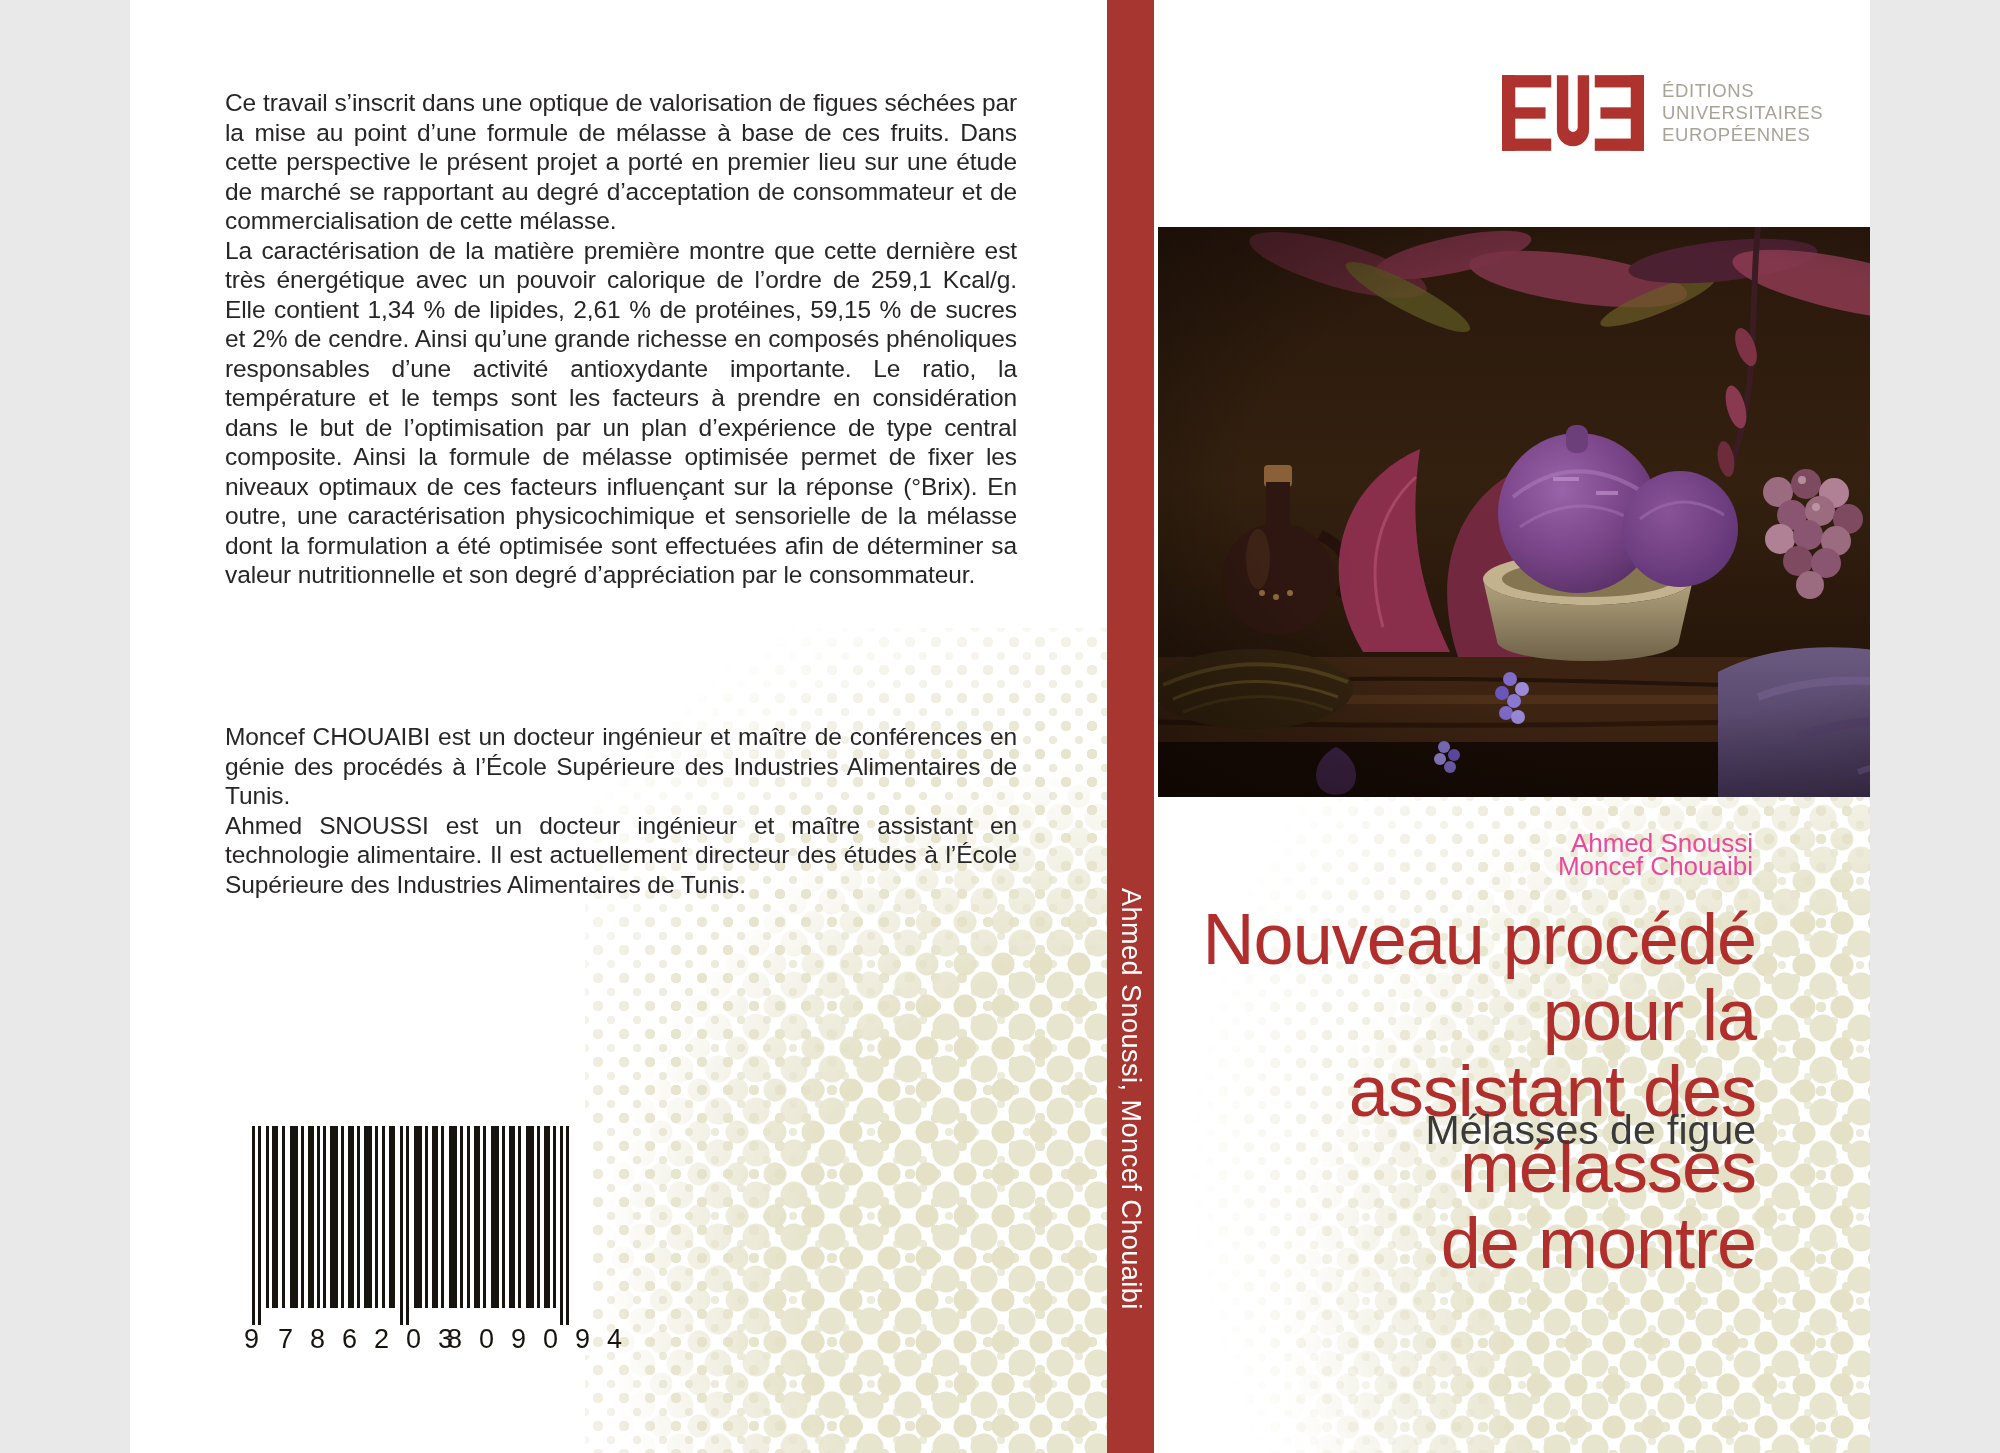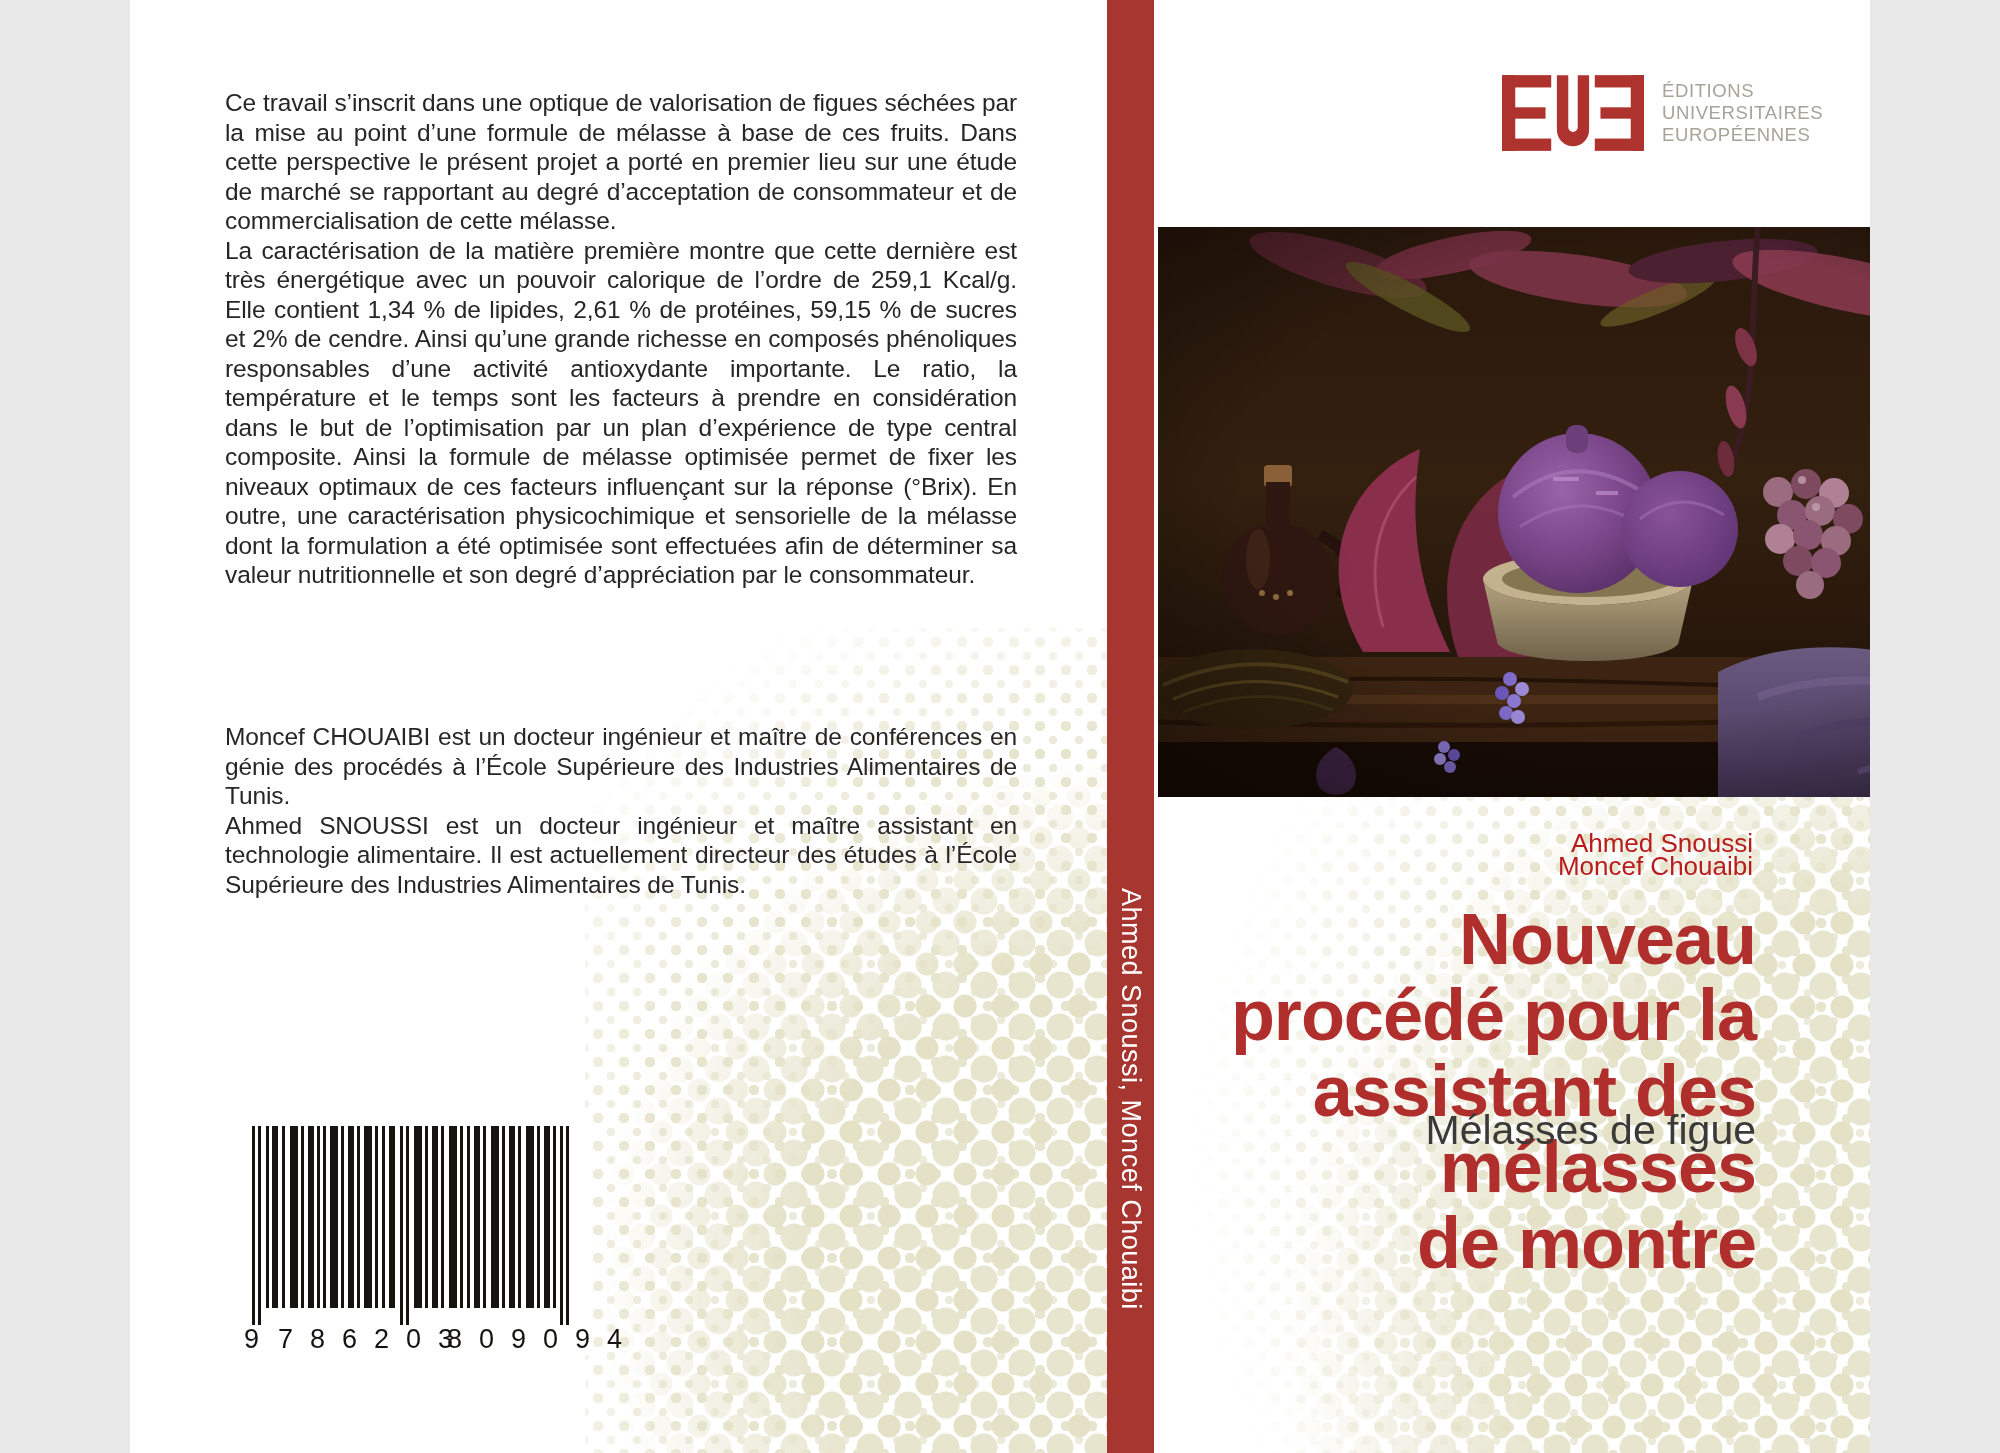--- a/index.html
+++ b/index.html
@@ -79,26 +79,26 @@
     -webkit-mask-image:radial-gradient(circle at 72% 55%, #000 0 55%, transparent 85%);
             mask-image:radial-gradient(circle at 72% 55%, #000 0 55%, transparent 85%);
   }
   .front-dots .dots-big{
     -webkit-mask-image:radial-gradient(circle at 80% 80%, #000 0 45%, transparent 70%);
             mask-image:radial-gradient(circle at 80% 80%, #000 0 45%, transparent 70%);
   }
   
   .authors{
     position:absolute; left:1100px; right:117px; top:832px; z-index:4;
-    text-align:right; font-size:26px; line-height:22px; color:#b91c1c; font-weight:500;
+    text-align:right; font-size:26px; line-height:22px; color:#ec4899; font-weight:500;
   }
   .authors div{ margin-bottom:1px; }
   .title{
     position:absolute; left:1060px; right:114px; top:901px; z-index:4;
-    text-align:right; color:#b02e2b; font-weight:bold;
+    text-align:right; color:#b02e2b; font-weight:normal;
     font-size:72px; line-height:76px; letter-spacing:-1px;
   }
   .subtitle{
     position:absolute; left:1200px; right:114px; top:1108px; z-index:4;
     text-align:right; color:#3a3a38; font-size:41px; line-height:44px;
   }
   .corner-square{
     position:absolute; left:1894px; top:1376px; width:106px; height:77px;
     background:#b5372a; z-index:5;
   }

